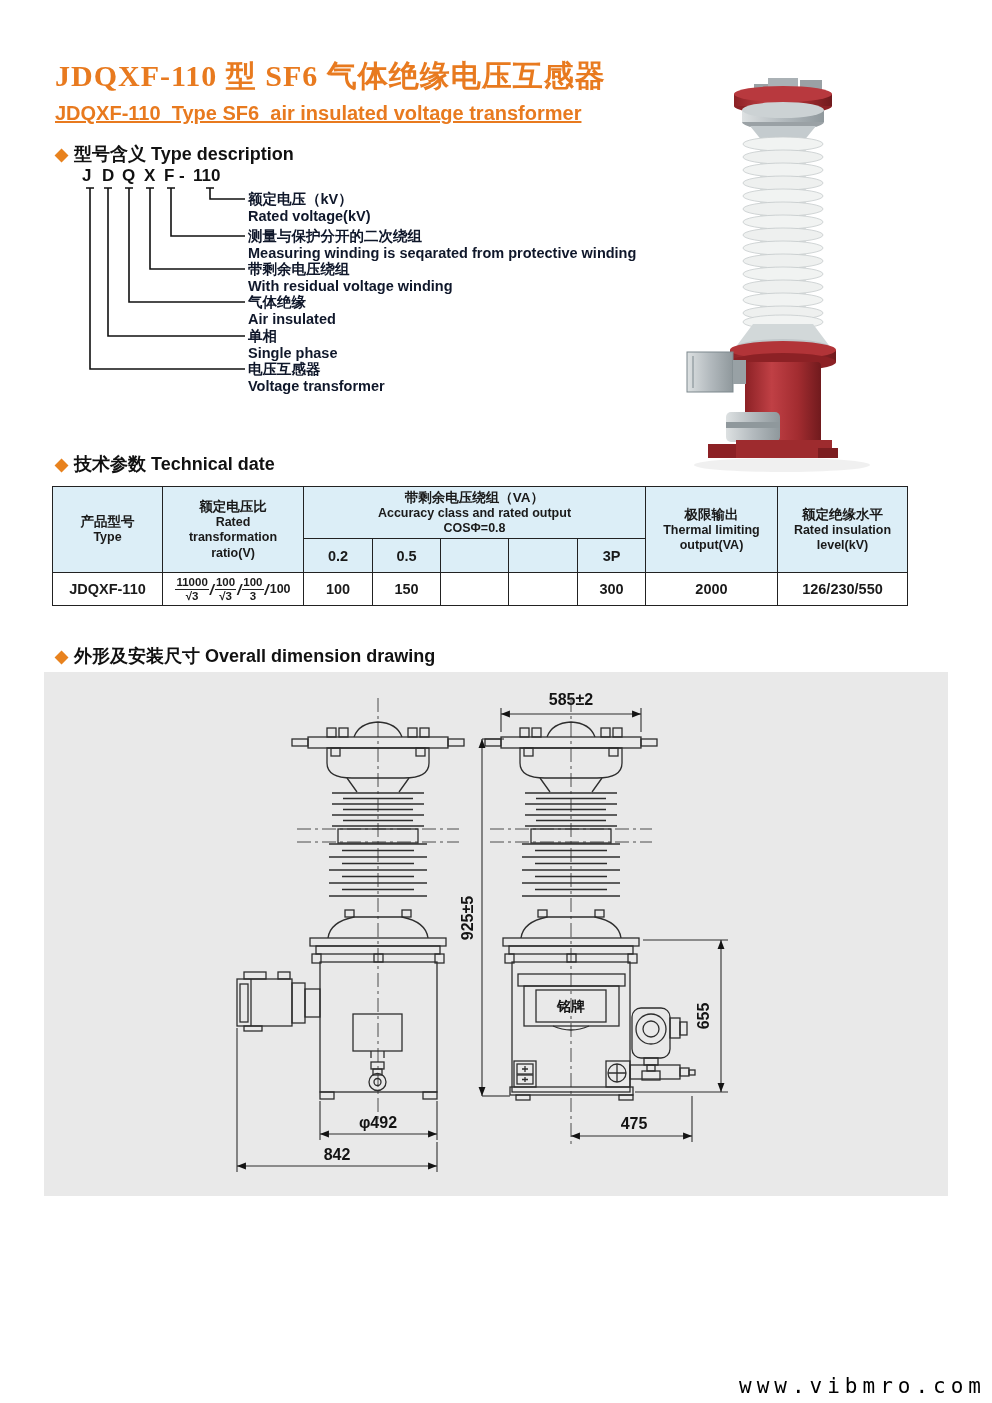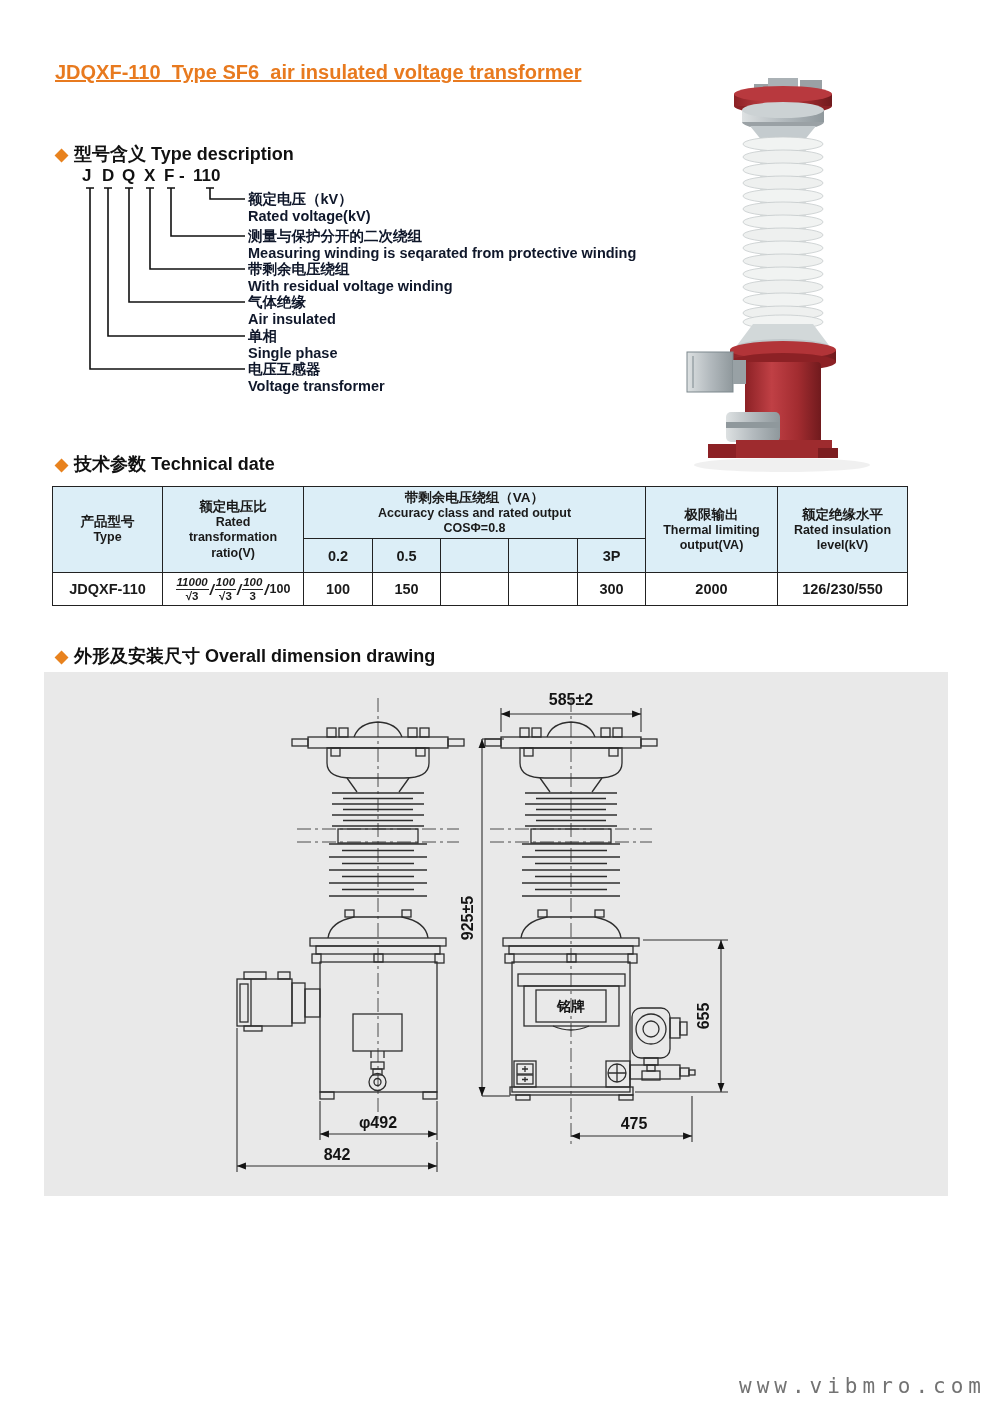--- a/index.html
+++ b/index.html
@@ -28,40 +28,41 @@
 
   
   table.tech{border-collapse:collapse;table-layout:fixed;width:855px;background:#fff;}
   table.tech td{border:1.6px solid #222;text-align:center;vertical-align:middle;
                 font-weight:bold;padding:1px 2px;overflow:hidden;}
   td.th{background:#dceef7;}
   .hcn{font-size:13.5px;line-height:17px;}
   .hen{font-size:12.5px;line-height:15.5px;}
   .dval{font-size:14.5px;}
   .frac{display:inline-block;vertical-align:middle;text-align:center;font-size:11.5px;line-height:1.08;}
-  .frac .num{display:block;border-bottom:1.5px solid #222;padding:0 1px;font-style:italic;}
+  .frac .num{display:block;border-bottom:1.5px solid #222;padding:0 1px;}
   .frac .den{display:block;}
   .fsep{font-style:italic;font-weight:bold;font-size:15px;margin:0 1px;vertical-align:middle;}
   .rlast{font-size:12.5px;vertical-align:middle;}
 
   
   .draw-box{background:#e9e9e9;}
   .ds line,.ds path,.ds rect,.ds circle{stroke:#2e2e2e;fill:none;}
   .dim-txt{font-family:"Liberation Sans",sans-serif;font-weight:bold;font-size:16px;fill:#141414;}
   .np-txt{font-family:"Liberation Sans",sans-serif;font-weight:bold;font-size:14px;fill:#141414;}
 
   
-  .wmark{color:#737373;font-size:21px;letter-spacing:5px;font-family:"DejaVu Sans Mono",monospace;}
+  .wmark{color:#000000;font-size:21px;letter-spacing:5px;font-family:"DejaVu Sans Mono",monospace;}
 </style>
 </head>
 <body>
 
 <div class="page">
 
   <div class="abs" style="left:55px;top:56px;">
+    <div class="title-cn">JDQXF-110 型 SF6 气体绝缘电压互感器</div>
     <div class="title-en">JDQXF-110  Type SF6  air insulated voltage transformer</div>
   </div>
 
   <div class="abs sec-head" style="left:55px;top:142px;">
     <span class="diamond">◆</span>
     <span>型号含义 Type description</span>
   </div>
 
   <div class="abs tc" style="left:60px;top:160px;">
     <svg class="tc-lines" width="610" height="248" viewBox="0 0 610 248">

